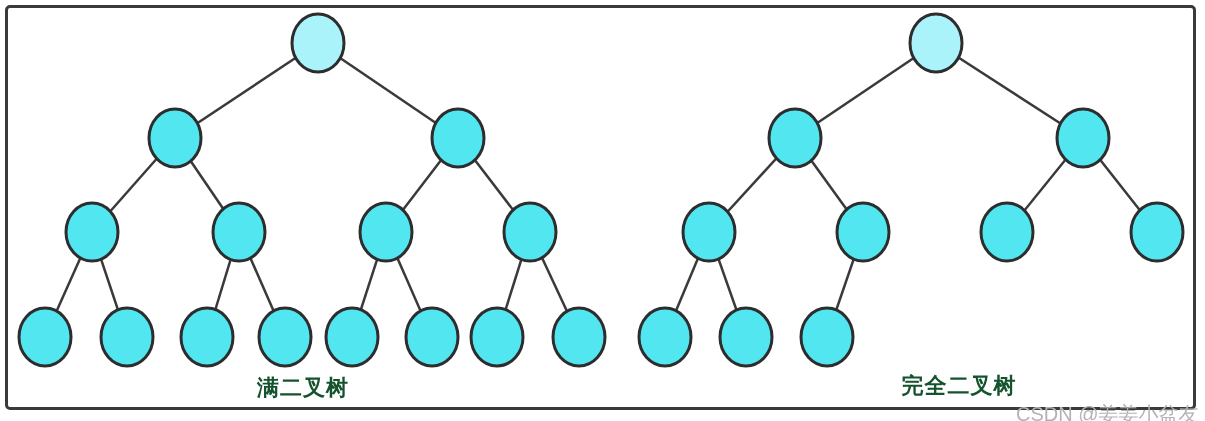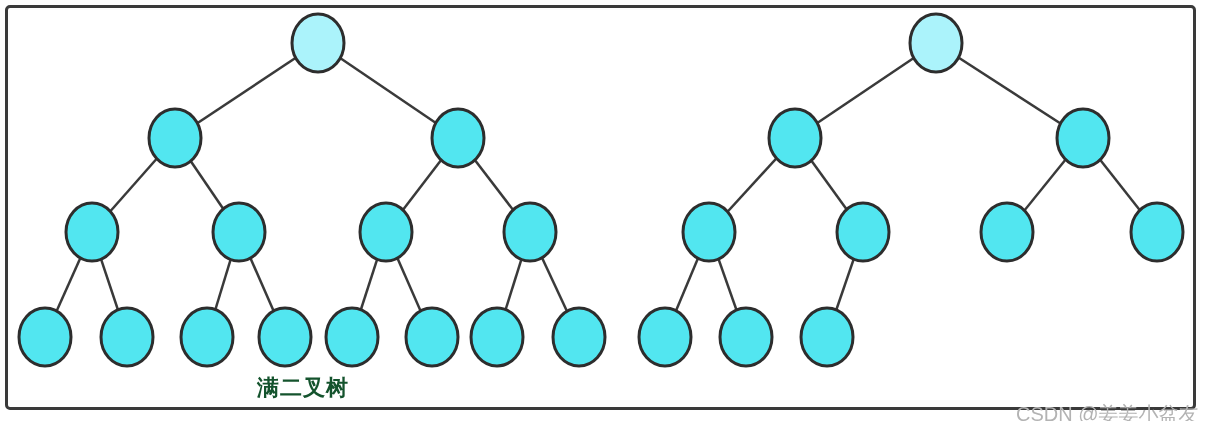--- a/index.html
+++ b/index.html
@@ -100,14 +100,15 @@
       <ellipse cx="1083" cy="138" rx="26" ry="29" fill="#52e6f0" stroke="#2d2d2d" stroke-width="3"></ellipse>
       <ellipse cx="709" cy="232" rx="26" ry="29" fill="#52e6f0" stroke="#2d2d2d" stroke-width="3"></ellipse>
       <ellipse cx="863" cy="232" rx="26" ry="29" fill="#52e6f0" stroke="#2d2d2d" stroke-width="3"></ellipse>
       <ellipse cx="1007" cy="232" rx="26" ry="29" fill="#52e6f0" stroke="#2d2d2d" stroke-width="3"></ellipse>
       <ellipse cx="1157" cy="232" rx="26" ry="29" fill="#52e6f0" stroke="#2d2d2d" stroke-width="3"></ellipse>
       <ellipse cx="665" cy="337" rx="26" ry="29" fill="#52e6f0" stroke="#2d2d2d" stroke-width="3"></ellipse>
       <ellipse cx="746" cy="337" rx="26" ry="29" fill="#52e6f0" stroke="#2d2d2d" stroke-width="3"></ellipse>
       <ellipse cx="827" cy="337" rx="26" ry="29" fill="#52e6f0" stroke="#2d2d2d" stroke-width="3"></ellipse>
     </svg>
   <div class="tree-label" id="label-0" style="left: 303px; top: 388px;">满二叉树</div>
+  <div class="tree-label" id="label-1" style="left: 959px; top: 386px;">完全二叉树</div>
   <div class="watermark" id="watermark" style="left: 1016px; top: 393px; color: rgb(179, 179, 179);">CSDN @姜姜小盆友</div>
 </div>
 
 </body></html>

